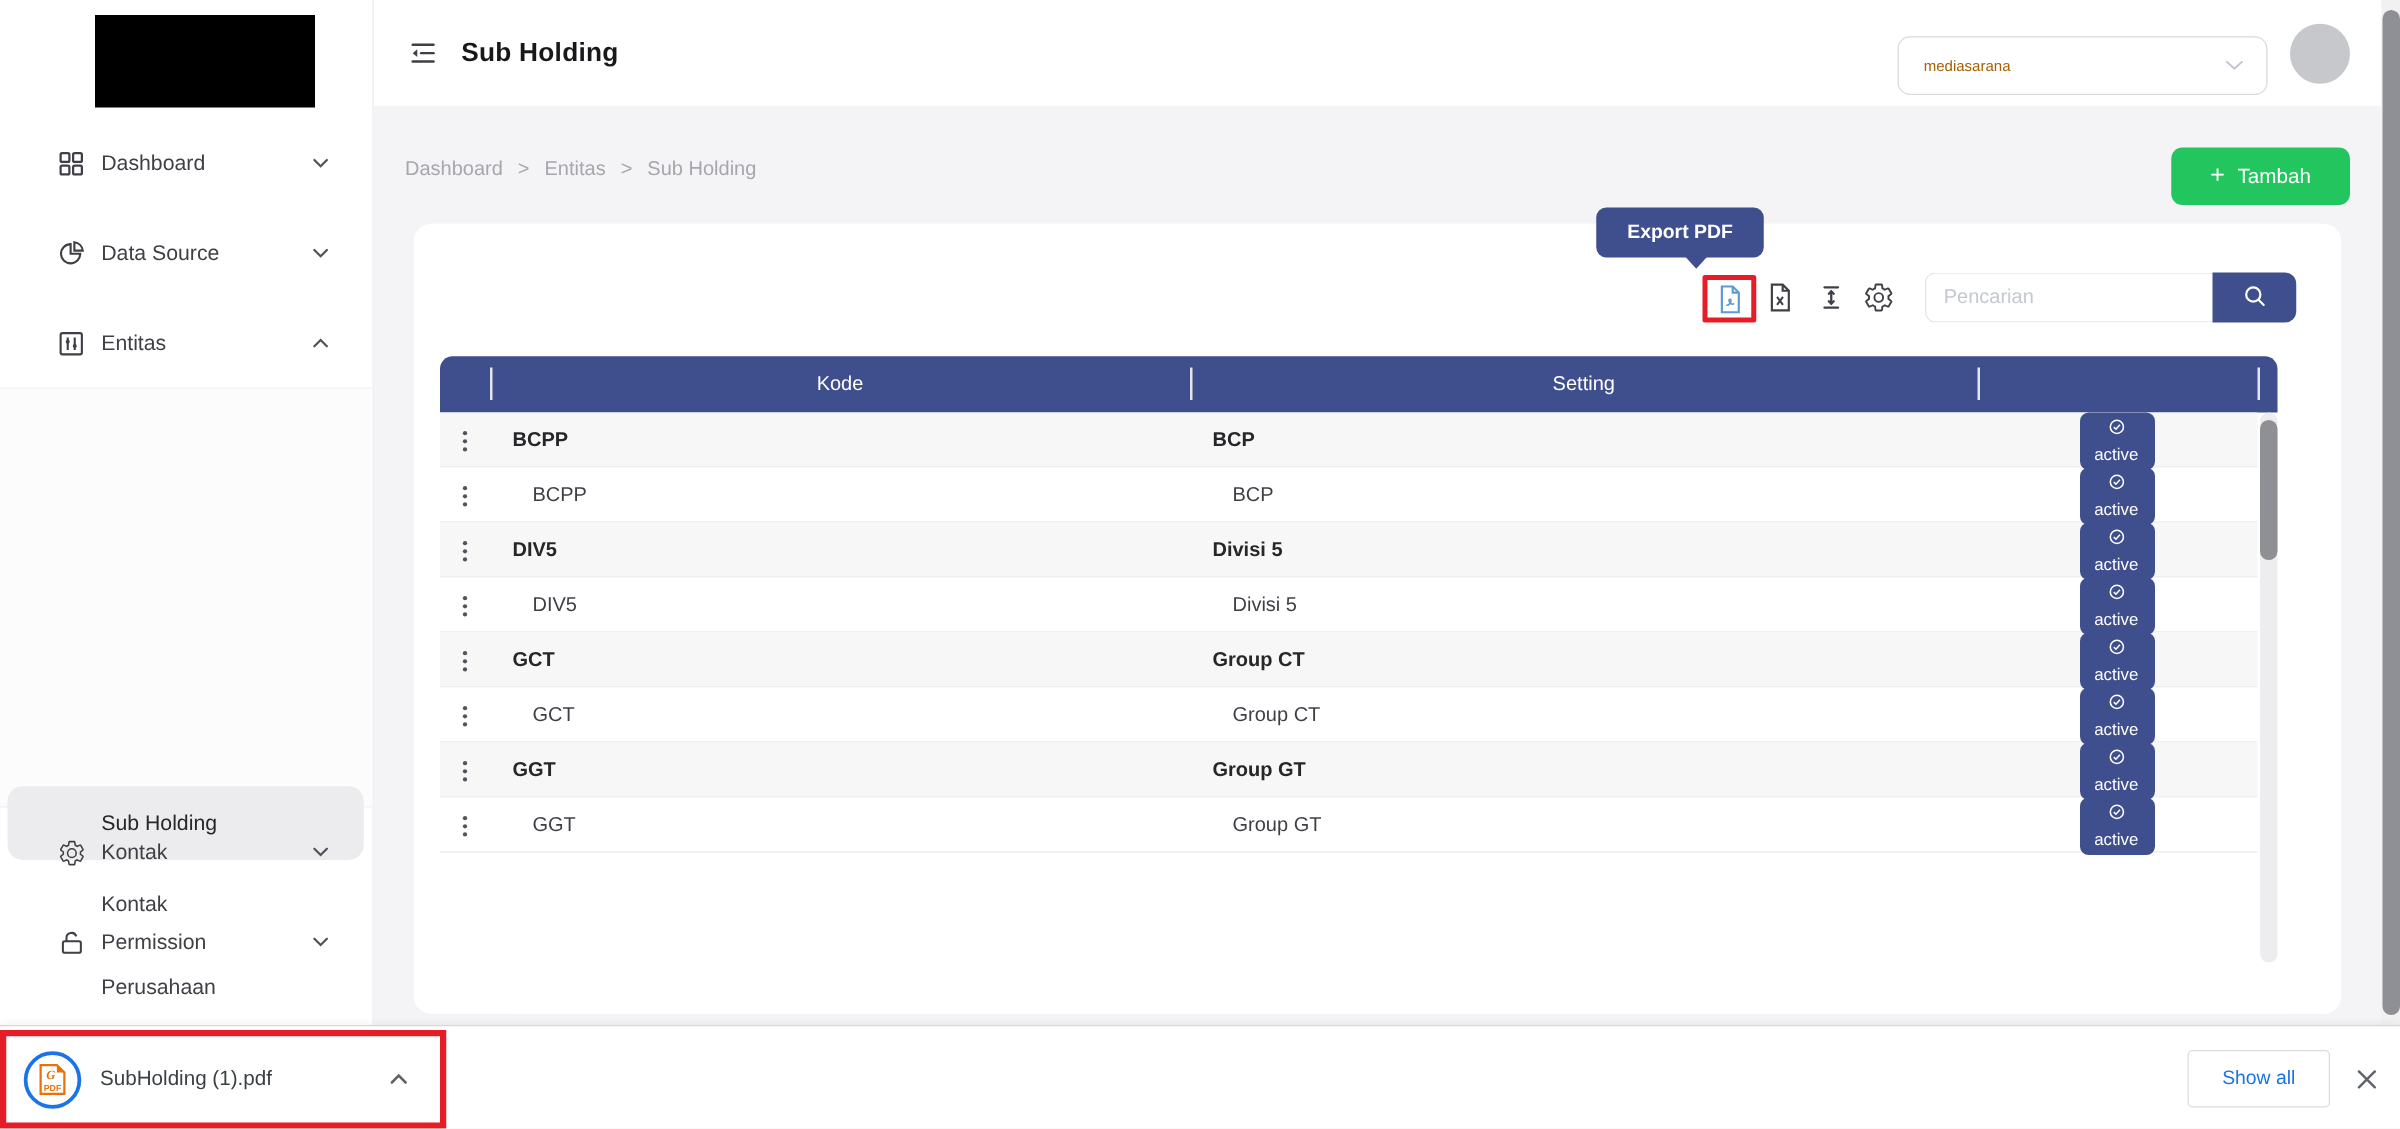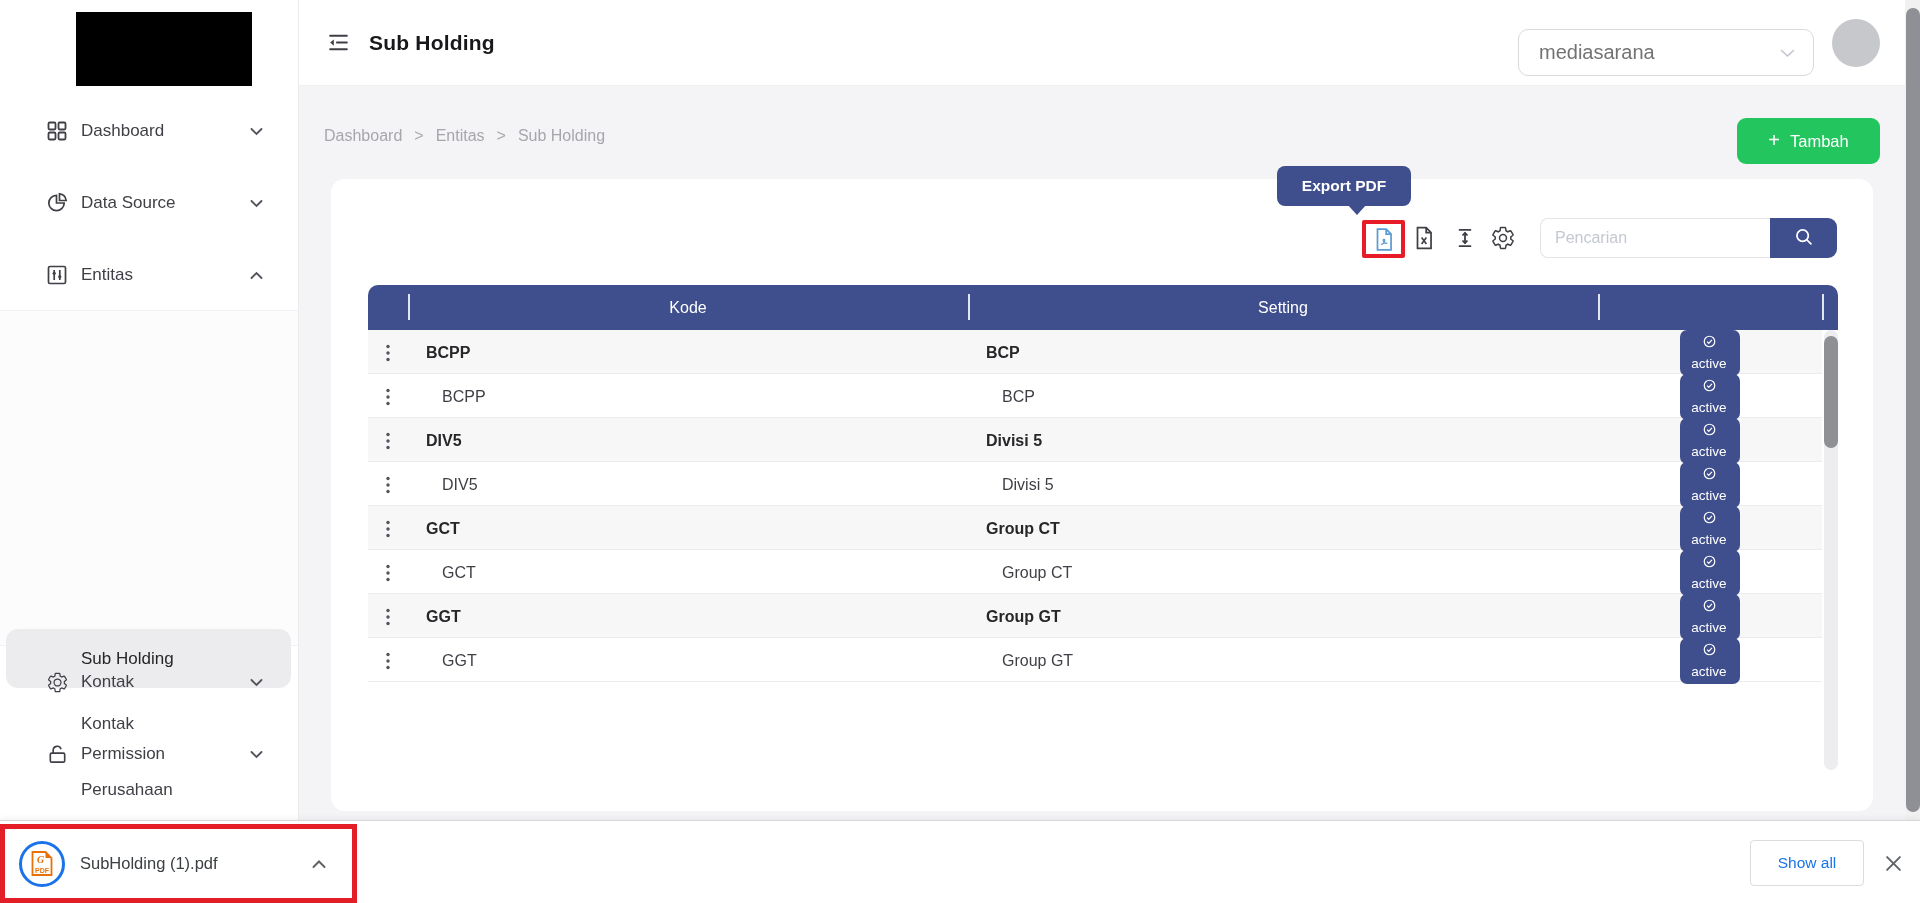--- a/index.html
+++ b/index.html
@@ -16,42 +16,42 @@
   .menu-item .mi-chev { position:absolute; right:36px; top:50%; transform:translateY(-50%); }
   .submenu-section { position:absolute; left:0; top:310px; width:298px; height:336px; background:#fcfcfd; border-top:1px solid #f1f1f3; border-bottom:1px solid #f1f1f3; }
   .submenu-item { position:absolute; left:0; width:299px; height:48px; display:flex; align-items:center; padding-left:81px; font-size:17px; color:#3f3f46; cursor:pointer; }
   .submenu-active { position:absolute; left:6px; top:318px; width:285px; height:59px; background:#ececee; border-radius:12px; display:flex; align-items:center; padding-left:75px; font-size:17px; color:#27272a; cursor:pointer; }
 
   
   .topbar { position:absolute; left:299px; top:0; width:1621px; height:86px; background:#fff; border-bottom:1px solid #f0f0f2; z-index:4; display:flex; align-items:center; }
   .fold-btn { margin-left:26px; width:26px; height:26px; cursor:pointer; display:flex; align-items:center; justify-content:center; }
   .page-title { margin-left:18px; font-size:21px; font-weight:700; color:#18181b; letter-spacing:.2px; }
   .tenant-select { position:absolute; left:1518px; top:29px; width:296px; height:47px; background:#fff; border:1px solid #d9d9de; border-radius:10px; display:flex; align-items:center; padding:0 18px 0 20px; cursor:pointer; z-index:6; }
-  .tenant-select .ts-value { font-size:20px; color:#737373; flex:1; }
+  .tenant-select .ts-value { font-size:12px; color:#a16207; flex:1; }
   .avatar { position:absolute; left:1832px; top:19px; width:48px; height:48px; border-radius:50%; background:#c6c8cc; z-index:6; cursor:pointer; }
 
   
   .breadcrumb { position:absolute; left:324px; top:127px; display:flex; align-items:center; gap:12px; font-size:16px; color:#a6a6ad; z-index:2; }
   .breadcrumb .bc-link { cursor:pointer; }
   .add-btn { position:absolute; left:1737px; top:118px; width:143px; height:46px; background:#22c55e; border:none; border-radius:9px; color:#fff; font-size:16.5px; font-family:"Liberation Sans",sans-serif; display:flex; align-items:center; justify-content:center; gap:10px; cursor:pointer; z-index:3; }
   .add-btn .plus { font-size:20px; font-weight:400; margin-top:-2px; }
   .card { position:absolute; left:331px; top:179px; width:1542px; height:632px; background:#fff; border-radius:14px; z-index:1; }
 
   
   .tb-iconbox { position:absolute; width:26px; height:26px; display:flex; align-items:center; justify-content:center; cursor:pointer; z-index:3; }
   .pdf-annot { position:absolute; left:1362px; top:220px; width:43px; height:38px; border:4px solid #e81c26; border-radius:2px; display:flex; align-items:center; justify-content:center; z-index:4; }
   .tooltip { position:absolute; left:1277px; top:166px; width:134px; height:40px; background:#3f4e8c; border-radius:8px; color:#fff; font-size:15.5px; font-weight:700; display:flex; align-items:center; justify-content:center; z-index:5; }
   .tooltip:after { content:""; position:absolute; left:70px; bottom:-9px; border-left:10px solid transparent; border-right:10px solid transparent; border-top:11px solid #3f4e8c; }
   .search-wrap { position:absolute; left:1540px; top:218px; height:26px; display:flex; z-index:3; }
   .search-input { width:230px; height:40px; border:1px solid #e4e4e8; border-right:none; border-radius:8px 0 0 8px; padding:0 14px; font-size:16px; font-family:"Liberation Sans",sans-serif; color:#3f3f46; outline:none; }
   .search-input::placeholder { color:#c4c8d0; }
   .search-btn { width:67px; height:40px; background:#3f4e8c; border:none; border-radius:0 9px 9px 0; display:flex; align-items:center; justify-content:center; cursor:pointer; }
 
   
-  .table { position:absolute; left:368px; top:285px; width:1470px; z-index:2; }
+  .table { position:absolute; left:352px; top:285px; width:1470px; z-index:2; }
   .thead { position:relative; width:1470px; height:45px; background:#3f4e8c; border-radius:10px 10px 0 0; display:grid; grid-template-columns:40px 560px 630px 224px 16px; align-items:center; }
   .th { color:#fff; font-size:16px; font-weight:500; text-align:center; }
   .th-sep { position:absolute; top:9px; width:2px; height:26px; background:rgba(255,255,255,.85); }
   .tbody { position:relative; width:1454px; }
   .trow { width:1454px; height:44px; display:grid; grid-template-columns:40px 560px 630px 224px; align-items:center; border-bottom:1px solid #ececee; font-size:16px; color:#3f3f46; background:#fff; }
   .trow.parent-row { background:#f7f7f8; }
   .trow.parent-row .cell-kode, .trow.parent-row .cell-nama { font-weight:700; color:#27272a; }
   .cell-action { display:flex; justify-content:center; }
   .kebab { width:18px; height:22px; display:flex; align-items:center; justify-content:center; cursor:pointer; }
   .cell-kode, .cell-nama { padding-left:18px; }

